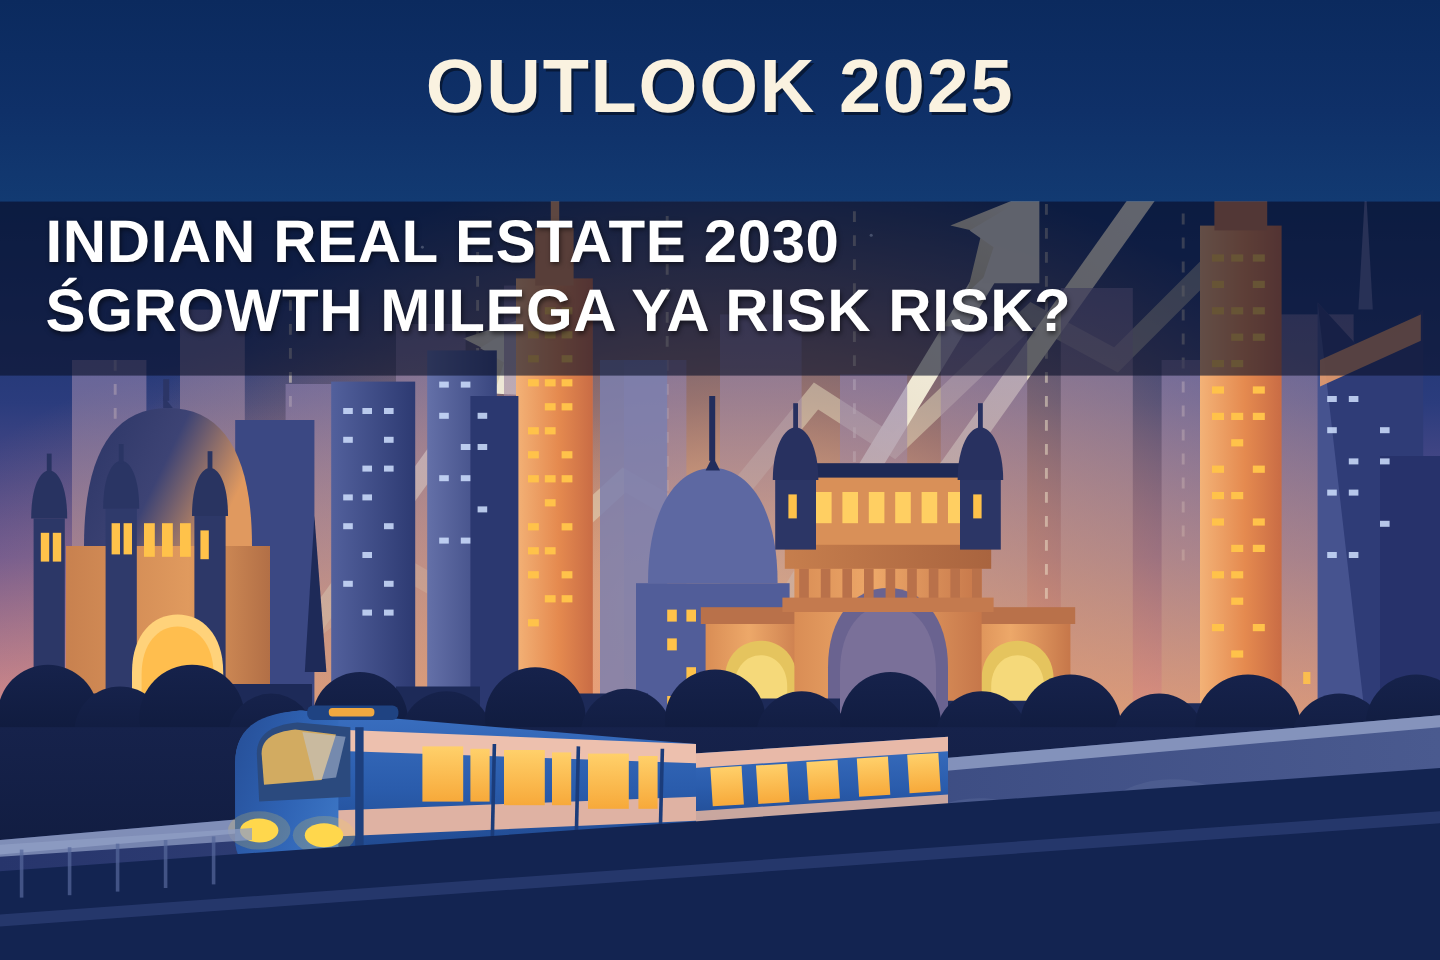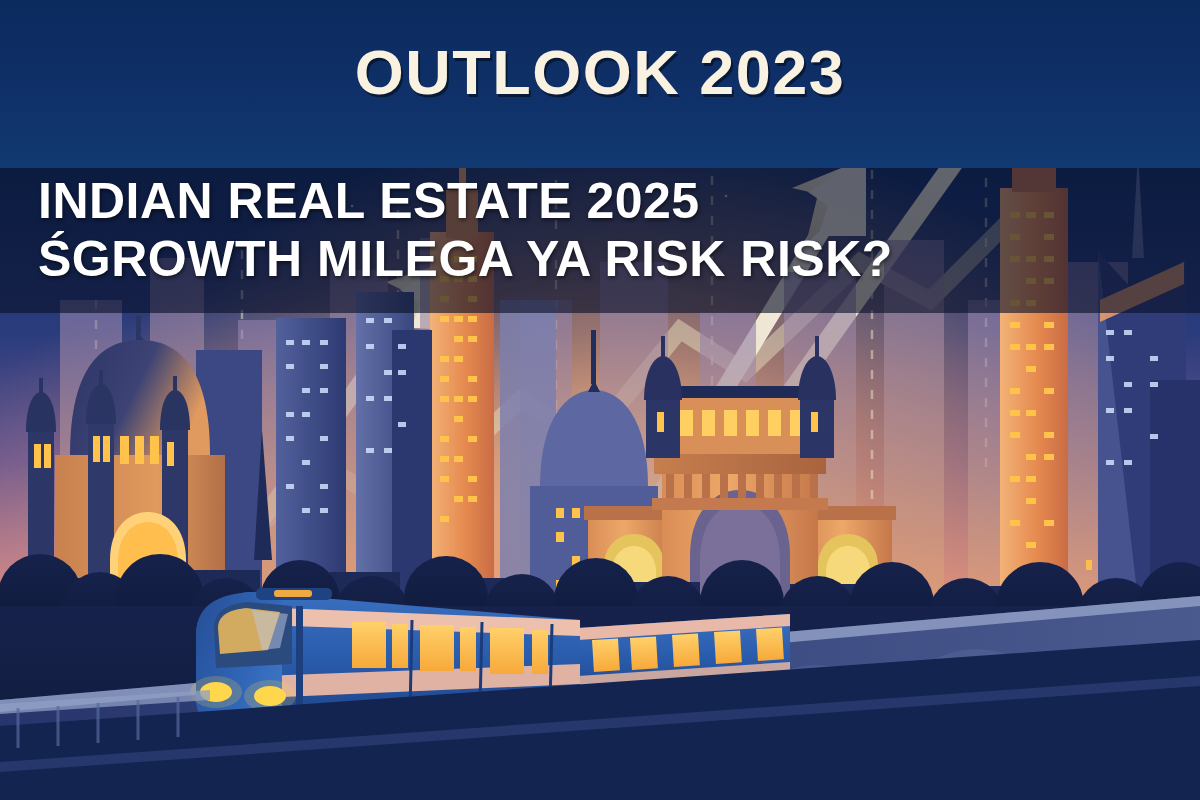--- a/index.html
+++ b/index.html
@@ -678,21 +678,21 @@
       <line x1="18" y1="708" x2="18" y2="748"></line>
       <line x1="58" y1="706" x2="58" y2="746"></line>
       <line x1="98" y1="703" x2="98" y2="743"></line>
       <line x1="138" y1="700" x2="138" y2="740"></line>
       <line x1="178" y1="697" x2="178" y2="737"></line>
     </g>
     <path fill="#2a3c72" opacity=".8" d="M 0 762 L 1200 676 L 1200 686 L 0 772 Z"></path>
   </svg>
 
   <div class="title-band"></div>
-  <div class="title-text">OUTLOOK 2023</div>
+  <div class="title-text">OUTLOOK 2025</div>
 
   <div class="headline-band"></div>
   <div class="headline-wrap">
-    <div class="headline-line hl1">INDIAN REAL ESTATE 2025</div>
+    <div class="headline-line hl1">INDIAN REAL ESTATE 2030</div>
     <div class="headline-line hl2">ŚGROWTH MILEGA YA RISK RISK?</div>
   </div>
 
 </div>
 
 </body></html>

